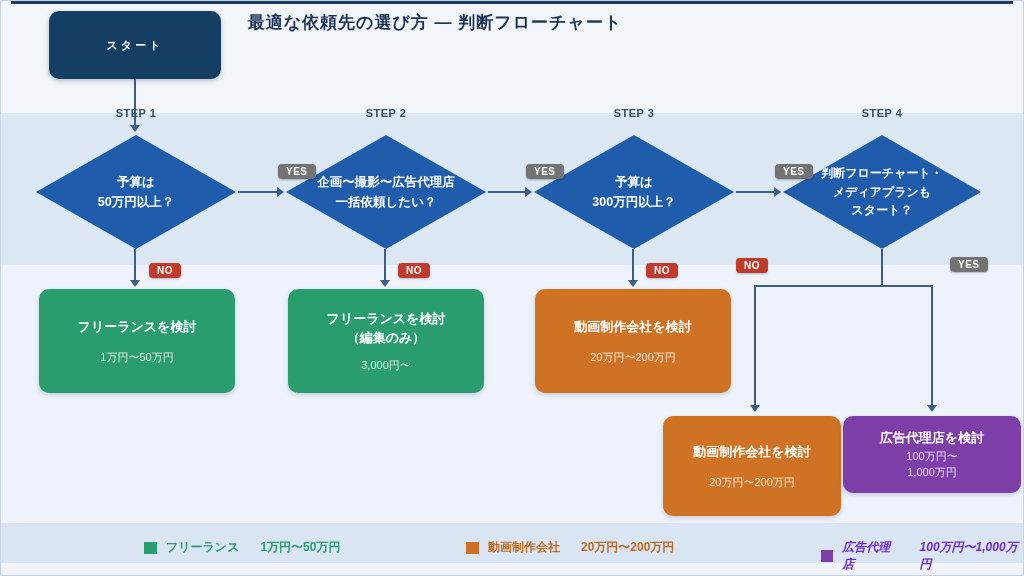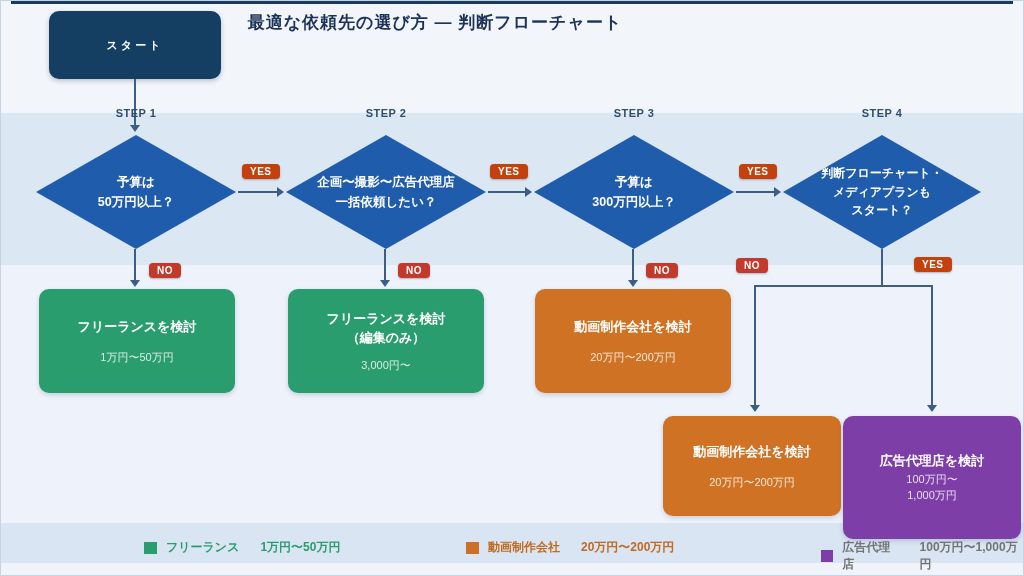--- a/index.html
+++ b/index.html
@@ -33,37 +33,37 @@
 
   .vline{position:absolute;width:2px;background:#3c5e84;}
   .hline{position:absolute;height:2px;background:#3c5e84;}
   .ah-down{position:absolute;width:0;height:0;border-left:5px solid transparent;
            border-right:5px solid transparent;border-top:7px solid #3c5e84;}
   .ah-right{position:absolute;width:0;height:0;border-top:5px solid transparent;
             border-bottom:5px solid transparent;border-left:7px solid #3c5e84;}
 
   .badge{position:absolute;padding:2px 8px;border-radius:4px;color:#fff;
          font-size:10px;font-weight:bold;letter-spacing:.5px;box-shadow:0 1px 2px rgba(20,40,70,.3);}
-  .badge-yes{background:#c2410c;}
+  .badge-yes{background:#737373;margin-left:36px;}
   .badge-no{background:#c13a2b;}
 
   .result{position:absolute;border-radius:10px;color:#fff;display:flex;flex-direction:column;
           align-items:center;justify-content:center;gap:13px;text-align:center;
           box-shadow:0 2px 5px rgba(20,40,70,.18);}
   .result .r-title{font-weight:bold;font-size:13px;line-height:1.5;}
   .result .r-price{font-size:11px;opacity:.82;line-height:1.5;}
   .bg-green{background:#2a9d6e;}
   .bg-orange{background:#cf7224;}
   .bg-purple{background:#7d3ea8;}
 
   .legend-item{position:absolute;top:538px;display:flex;align-items:center;gap:9px;
                font-size:12px;font-weight:bold;padding-left:47px;}
   .legend-swatch{width:13px;height:12px;display:inline-block;}
   .lg-range{margin-left:12px;}
-  .lg-green{color:#2a9d6e;} .lg-orange{color:#c06a20;} .lg-purple{color:#737373;}
+  .lg-green{color:#2a9d6e;} .lg-orange{color:#c06a20;} .lg-purple{color:#6d28d9;font-style:italic;}
   .sw-green{background:#2a9d6e;} .sw-orange{background:#cb7026;} .sw-purple{background:#7d3ea8;}
 </style>
 </head>
 <body>
 
 <div class="canvas">
 
   <div class="band band-top"></div>
   <div class="band band-mid"></div>
   <div class="band band-res"></div>
@@ -152,21 +152,21 @@
   <div class="result bg-orange" style="left:534px;top:288px;width:196px;height:104px;">
     <div class="r-title">動画制作会社を検討</div>
     <div class="r-price">20万円〜200万円</div>
   </div>
 
   <div class="result bg-orange" style="left:662px;top:415px;width:178px;height:100px;">
     <div class="r-title">動画制作会社を検討</div>
     <div class="r-price">20万円〜200万円</div>
   </div>
 
-  <div class="result bg-purple" style="left:842px;top:415px;width:178px;height:123px;gap:0;">
+  <div class="result bg-purple" style="left:842px;top:415px;width:178px;height:77px;gap:0;">
     <div class="r-title">広告代理店を検討</div>
     <div class="r-price">
       <div>100万円〜</div>
       <div>1,000万円</div>
     </div>
   </div>
 
   <div class="legend-item lg-green" style="left:96px;">
     <span class="legend-swatch sw-green"></span>
     <span class="lg-name">フリーランス</span>

